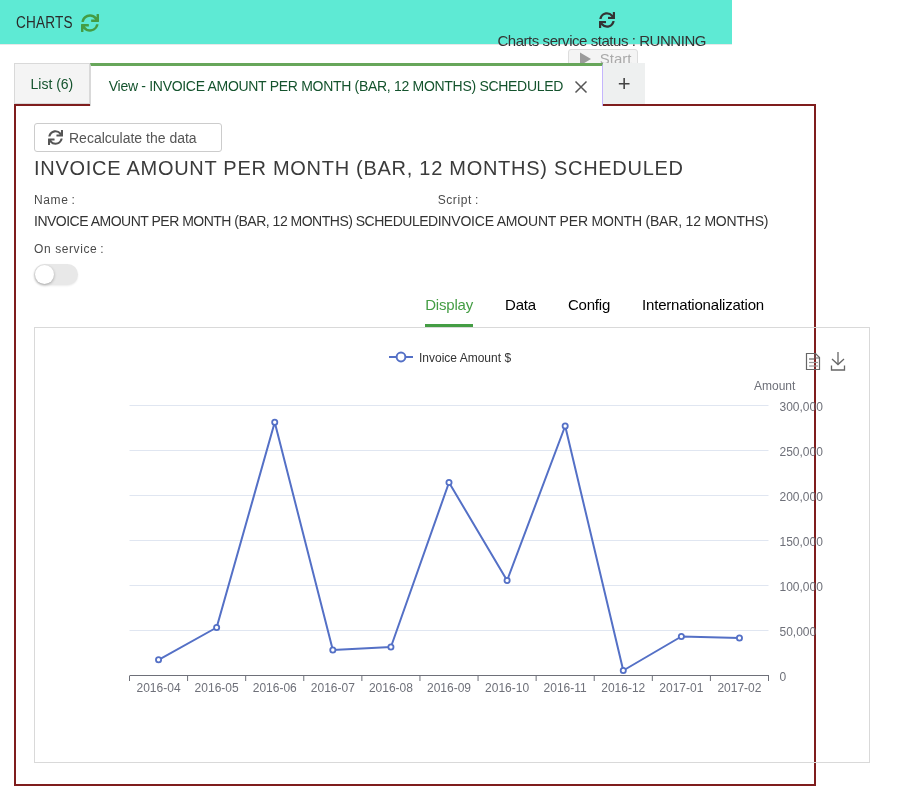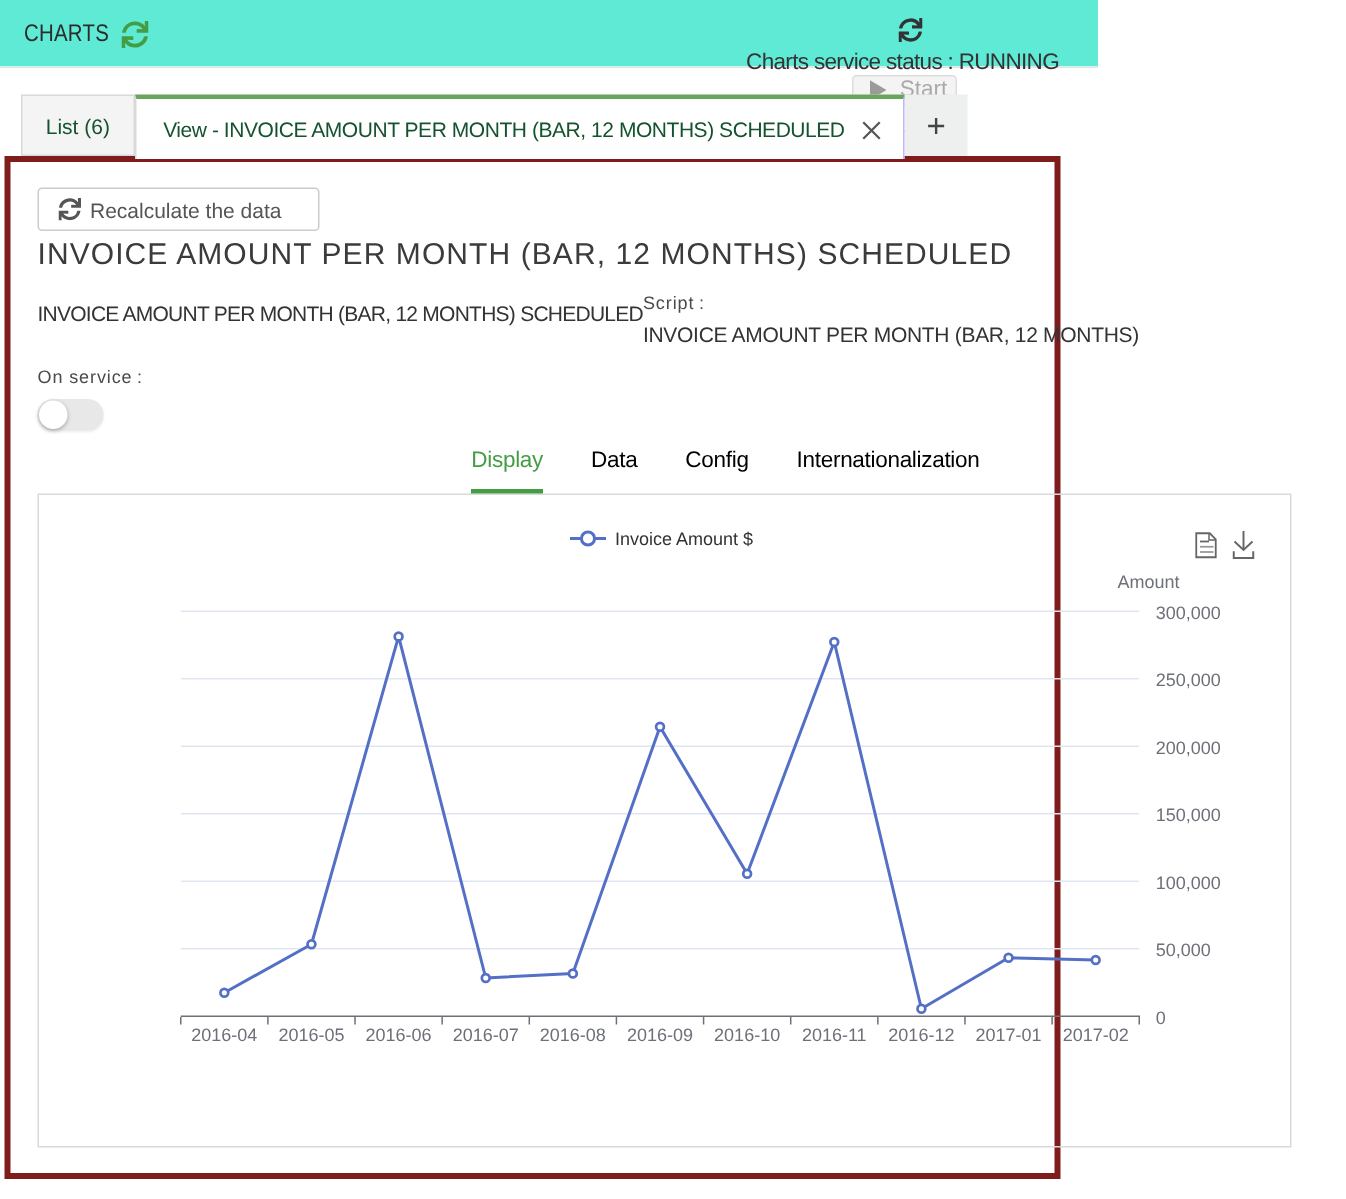--- a/index.html
+++ b/index.html
@@ -20,21 +20,21 @@
 
 
 .tabs { position:absolute; left:14px; top:63px; height:41px; display:flex; }
 .tab { height:41px; display:flex; align-items:center; font-size:14px; color:#14532d; }
 .tab-list { border:1px solid #d9d9d9; background:#f4f4f4; padding:0 15.5px; }
 .tab-active { border-left:1px solid #d9d9d9; border-right:1px solid #c4b5fd; border-top:3px solid #67a65a; background:#fff; padding:0 14px 0 18px; height:43px; position:relative; z-index:3; letter-spacing:-0.3px; }
 .tab-active .close { margin-left:11px; display:inline-flex; align-items:center; margin-top:1px; }
 .tab-plus { background:#eef0f0; width:42px; justify-content:center; font-size:22px; color:#444; font-weight:400; }
 
 
-.panel { position:absolute; left:3px; top:104px; width:704px; height:682px; border:4px solid #7f1d1d; background:#fff; }
+.panel { position:absolute; left:14px; top:104px; width:802px; height:682px; border:2px solid #7f1d1d; background:#fff; }
 .panel-inner { padding:17px 18px; }
 .recalc { display:inline-flex; align-items:center; height:29px; border:1px solid #ccc; border-radius:3px; background:#fff; color:#555; font-size:14px; padding:0 24px 0 13px; }
 .recalc svg { margin-right:6px; }
 h1.title { font-size:20px; font-weight:400; color:#3b3b3b; letter-spacing:0.72px; margin-top:5px; white-space:nowrap; }
 .cols { display:flex; margin-top:13px; }
 .col { width:417px; }
 .label { font-size:12px; color:#4a4a4a; letter-spacing:0.6px; }
 .value { font-size:14px; color:#333; margin-top:6px; white-space:nowrap; letter-spacing:-0.5px; }
 .value2 { letter-spacing:-0.2px; }
 .ondemand { margin-top:13px; }
@@ -84,20 +84,21 @@
 </div>
 
 <div class="panel">
   <div class="panel-inner">
     <div class="recalc"><svg width="15" height="15" viewBox="0 0 512 512">
           <path fill="#555" d="M440.65 12.57l4 82.77A247.16 247.16 0 0 0 255.83 8C134.73 8 33.91 94.92 12.29 209.82A12 12 0 0 0 24.09 224h49.05a12 12 0 0 0 11.67-9.26 175.91 175.91 0 0 1 317-56.94l-101.46-4.86a12 12 0 0 0-12.57 12v47.41a12 12 0 0 0 12 12H500a12 12 0 0 0 12-12V12a12 12 0 0 0-12-12h-47.37a12 12 0 0 0-11.98 12.57zM255.83 432a175.61 175.61 0 0 1-146-77.8l101.8 4.87a12 12 0 0 0 12.57-12v-47.4a12 12 0 0 0-12-12H12a12 12 0 0 0-12 12V500a12 12 0 0 0 12 12h47.35a12 12 0 0 0 12-12.6l-4.15-82.57A247.17 247.17 0 0 0 255.83 504c121.11 0 221.93-86.92 243.55-201.82a12 12 0 0 0-11.8-14.18h-49.05a12 12 0 0 0-11.67 9.26A175.86 175.86 0 0 1 255.83 432z"></path>
         </svg>Recalculate the data</div>
     <h1 class="title">INVOICE AMOUNT PER MONTH (BAR, 12 MONTHS) SCHEDULED</h1>
     <div class="cols">
       <div class="col">
+        <div class="label">Name :</div>
         <div class="value">INVOICE AMOUNT PER MONTH (BAR, 12 MONTHS) SCHEDULED</div>
       </div>
       <div class="col">
         <div class="label">Script :</div>
         <div class="value value2">INVOICE AMOUNT PER MONTH (BAR, 12 MONTHS)</div>
       </div>
     </div>
     <div class="ondemand">
       <div class="label">On service :</div>
       <div class="toggle">

